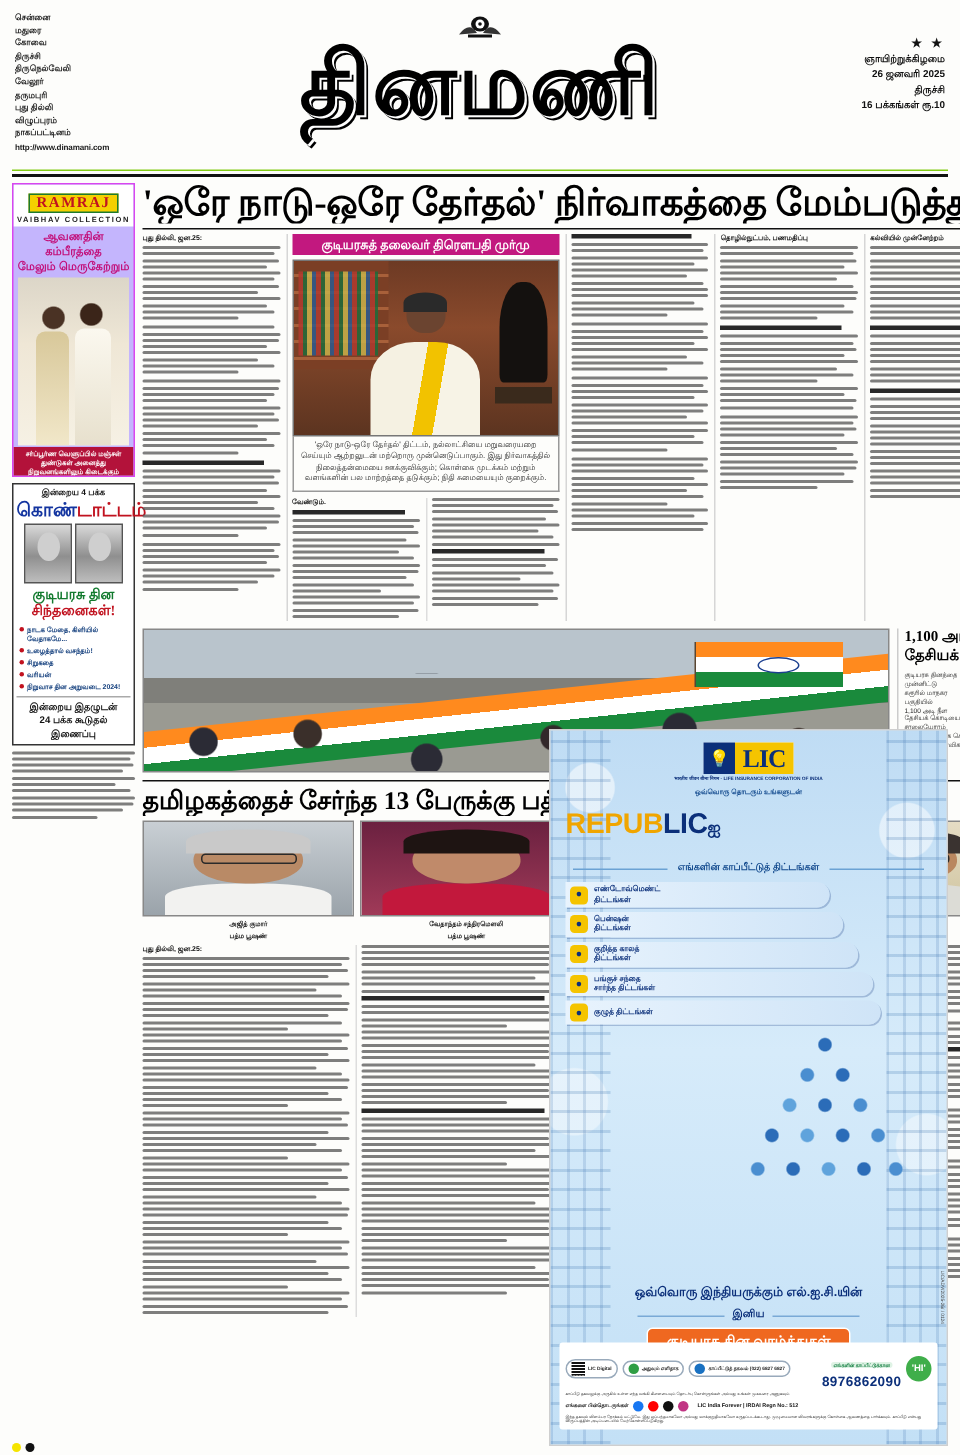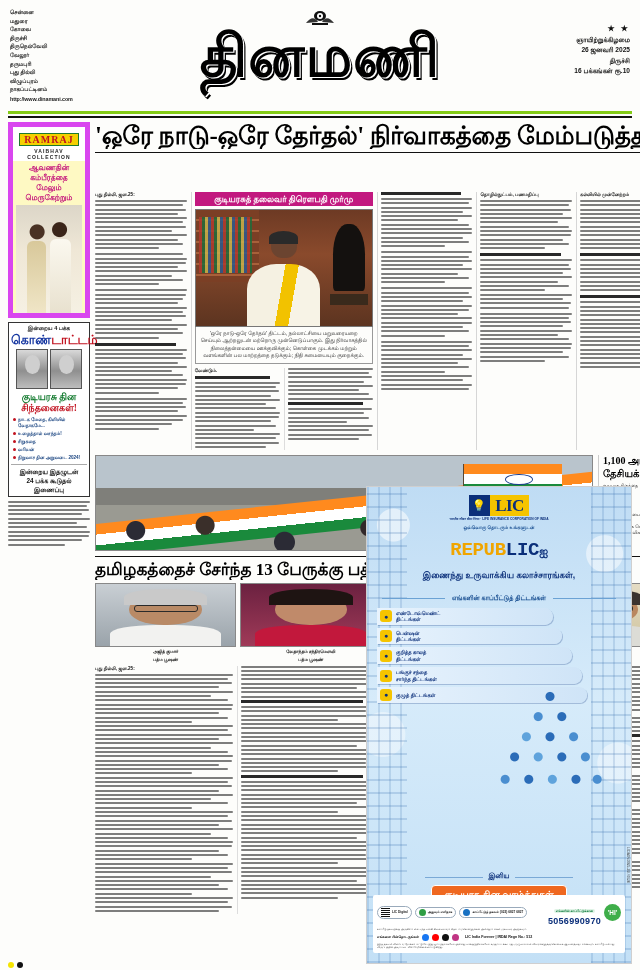--- a/index.html
+++ b/index.html
@@ -20,21 +20,21 @@
   .ft { 
     height:2px; background:#5a5a5a; border-radius:1px;
     margin-bottom:2.3px; opacity:.78;
   }
   .ft.s1{width:100%} .ft.s2{width:96%} .ft.s3{width:90%}
   .ft.s4{width:99%} .ft.s5{width:84%} .ft.s6{width:70%}
   .ftblock{margin-bottom:4px;}
   .ftbold{height:3px;background:#111;opacity:.9;width:88%;margin-bottom:3px;}
 
   
-  .masthead{ position:relative; height:108px; border-bottom:3px solid #84cc16; }
+  .masthead{ position:relative; height:108px; border-bottom:1px solid #84cc16; }
   .mh-cities{
     position:absolute; left:2px; top:2px; width:108px;
     font-size:5.6px; line-height:8.6px; color:#1a1a1a; font-weight:700;
   }
   .mh-cities div{white-space:nowrap;}
   .mh-url{font-size:5.4px; margin-top:1px; letter-spacing:-.1px;}
   .mh-center{
     position:absolute; left:0; right:0; top:4px;
     text-align:center;
   }
@@ -54,21 +54,21 @@
   .stars{font-size:8px; letter-spacing:2px; color:#111;}
   .mh-rule2{ height:2px; background:#111; margin-top:2px;}
 
   
   .body-grid{ display:flex; gap:5px; margin-top:4px; }
   .col-left{ width:82px; flex:0 0 82px;}
   .col-main{ flex:1 1 auto; }
 
   
   .ad-ramraj{
-    border:5px solid #d946ef; background:#fef9c3; overflow:hidden;
+    border:1px solid #d946ef; background:#c4b5fd; overflow:hidden;
     position:relative; height:196px;
   }
   .rr-top{background:#fff; padding:2px 0 1px; text-align:center;}
   .rr-logo{
     display:inline-block; background:#f4d000; color:#c1121f;
     font-weight:700; font-size:10px; letter-spacing:1px;
     padding:0 4px; border:1px solid #1d7a2e;
     font-family:"Liberation Serif", serif;
   }
   .rr-sub{font-size:5px; letter-spacing:1.1px; color:#222; margin-top:1px;font-weight:700;}
@@ -133,21 +133,21 @@
   
   .headline{
     font-family:"Liberation Serif", serif; font-weight:700;
     font-size:25px; line-height:27px; color:#000; letter-spacing:-.3px;
     white-space:nowrap; overflow:hidden;
   }
   .hl-rule{height:1px;background:#111;margin:3px 0 3px;}
 
   
   .lead{ display:flex; gap:4px; }
-  .lcol{ width:0; flex:1 1 0;margin-top:36px; }
+  .lcol{ width:0; flex:1 1 0; }
   .lcol + .lcol{ border-left:1px solid #d6d6d6; padding-left:3px;}
   .leadwide{ flex:0 0 182px; width:182px;}
   .kicker{font-size:4.6px;font-weight:700;color:#111;margin-bottom:2px;}
   .subhead-pink{
     background:#c2187f; color:#fff; text-align:center; font-weight:700;
     font-size:8.5px; line-height:12px; padding:1px 2px; margin-bottom:3px;
     font-family:"Liberation Serif", serif;
   }
   .photo-main{
     height:118px; border:1px solid #777; position:relative; overflow:hidden;
@@ -261,22 +261,22 @@
     width:21px;height:21px;background:#0b2f7a;display:flex;
     align-items:center;justify-content:center;color:#f6c400;font-size:11px;
   }
   .lic-word{
     background:#f5c400;color:#0b2f7a;font-weight:700;font-size:17px;line-height:21px;
     padding:0 5px;letter-spacing:-.5px;font-family:"Liberation Serif", serif;
   }
   .lic-legal{font-size:3.2px;line-height:4.2px;color:#0b2f7a;text-align:center;margin-top:1px;font-weight:700;}
   .lic-tag{font-size:4.6px;color:#134a8e;text-align:center;margin-top:4px;font-weight:700;}
   .lic-republic{
-    text-align:center;margin-top:8px;font-weight:700;font-size:19px;line-height:22px;
-    font-family:Liberation Mono, monospace; letter-spacing:-.3px;
+    margin-top:8px;font-weight:700;font-size:19px;line-height:22px;
+    font-family:Liberation Sans, sans-serif; letter-spacing:-.3px;
   }
   .lic-republic .o{color:#f0a500;} .lic-republic .b{color:#0b2f7a;}
   .lic-republic .ai{color:#0b2f7a;font-size:11px;}
   .lic-msg{
     text-align:center;color:#0b2f7a;font-weight:700;font-size:8.6px;line-height:12.5px;
     margin-top:6px;
   }
   .lic-plansh{
     position:relative;text-align:center;color:#134a8e;font-size:6.4px;font-weight:700;
     margin-top:12px;
@@ -1087,21 +1087,20 @@
         </span>
         <div class="lic-legal">भारतीय जीवन बीमा निगम · LIFE INSURANCE CORPORATION OF INDIA</div>
         <div class="lic-tag">ஒவ்வொரு தொடரும் உங்களுடன்</div>
       </div>
 
       <div class="lic-republic">
         <span class="o">REPUB</span><span class="b">LIC</span><span class="ai">ஐ</span>
       </div>
 
       <div class="lic-msg">
-        <div>இணைந்து உருவாக்கிய கலாச்சாரங்கள்,</div>
       </div>
 
       <div class="lic-plansh">எங்களின் காப்பீட்டுத் திட்டங்கள்</div>
 
       <div class="lic-plans">
         <div class="plan">
           <span class="plan-ic">●</span>
           <span class="plan-tx">
             <span>எண்டோவ்மெண்ட்</span><br>
             <span>திட்டங்கள்</span>
@@ -1133,41 +1132,42 @@
           <span class="plan-tx">
             <span>குழுத் திட்டங்கள்</span>
           </span>
         </div>
       </div>
     </div>
 
     <div class="lic-pyramid"></div>
 
     <div class="lic-bottom">
+      <div class="lic-every">ஒவ்வொரு இந்தியருக்கும் எல்.ஐ.சி.யின்</div>
       <div class="lic-iniya">இனிய</div>
       <div class="lic-btn">குடியரசு தின வாழ்த்துகள்</div>
     </div>
 
     <div class="lic-footer">
       <div class="lf-row1">
         <span class="lf-chip">
           <span class="lf-qr"></span>
           <span>LIC Digital</span>
         </span>
         <span class="lf-chip">
           <span class="lf-dot" style="background:#2f9e44"></span>
           <span>அதுவும் எளிதாக</span>
         </span>
         <span class="lf-chip">
           <span class="lf-dot" style="background:#1971c2"></span>
           <span>காப்பீட்டுத் தகவல் (022) 6827 6827</span>
         </span>
         <span class="lf-phone-box">
           <span class="lf-phlab">எங்களின் காப்பீட்டுக்கான</span>
-          <div class="lf-phone">5056990970</div>
+          <div class="lf-phone">8976862090</div>
         </span>
         <span class="lf-hi">'HI'</span>
       </div>
       <div class="lf-dis">காப்பீடு தகவலுக்கு அருகில் உள்ள எந்த வங்கி கிளையையும் தொடர்பு கொள்ளுங்கள் அல்லது உங்கள் முகவரை அணுகவும்</div>
       <div class="lf-row2">
         <span style="font-size:3.4px;font-weight:700;color:#111">எங்களை பின்தொடருங்கள்</span>
         <span class="soc" style="background:#1877f2"></span>
         <span class="soc" style="background:#ff0000"></span>
         <span class="soc" style="background:#111"></span>
         <span class="soc" style="background:#c13584"></span>

